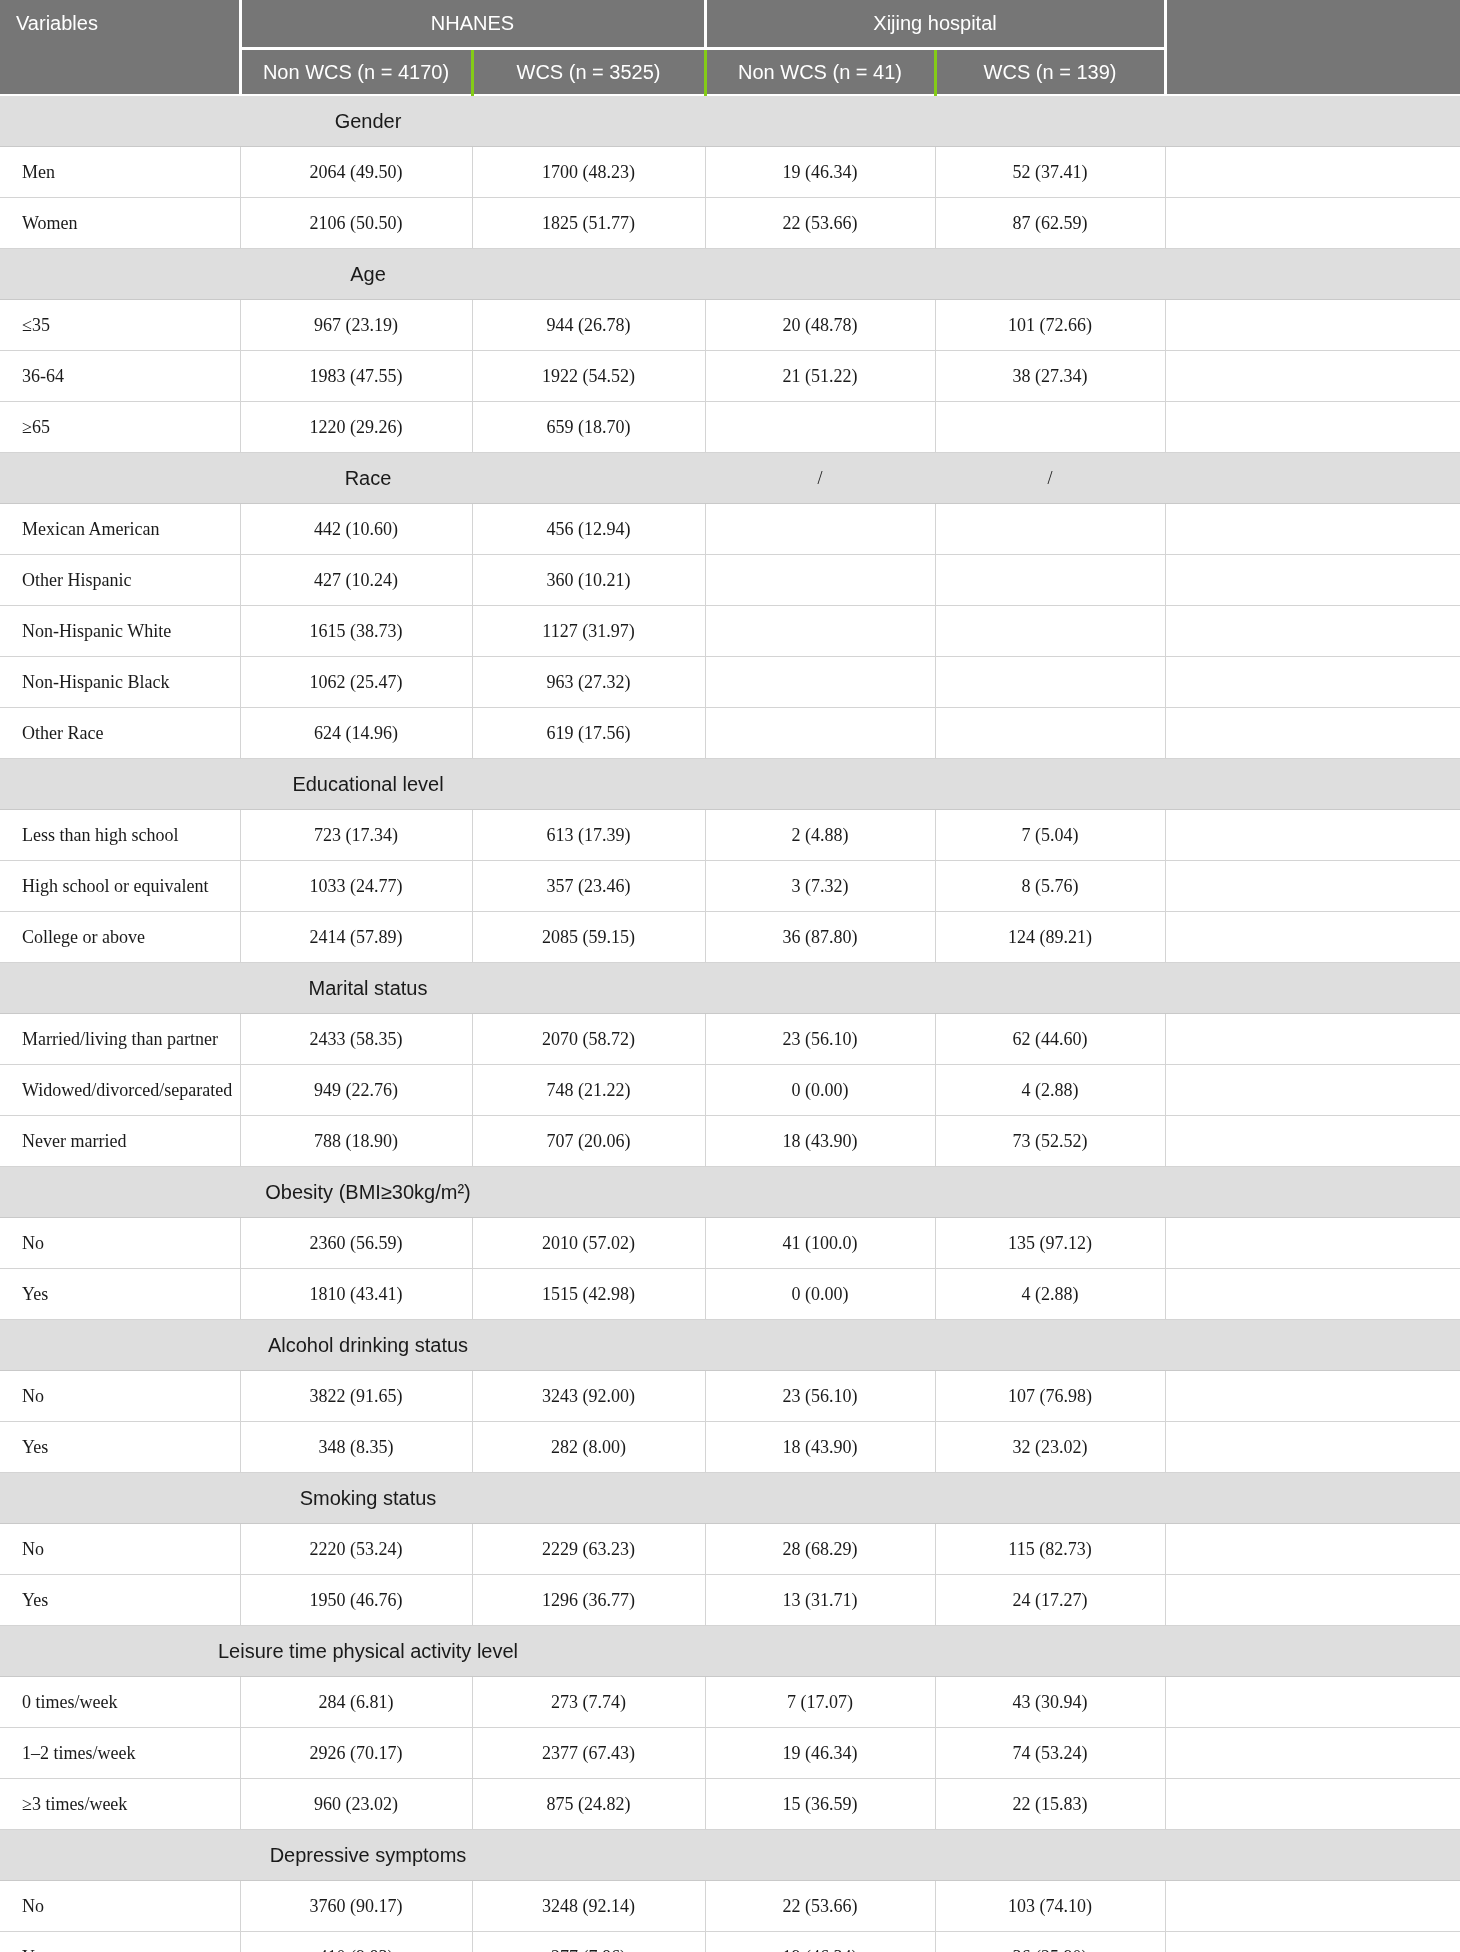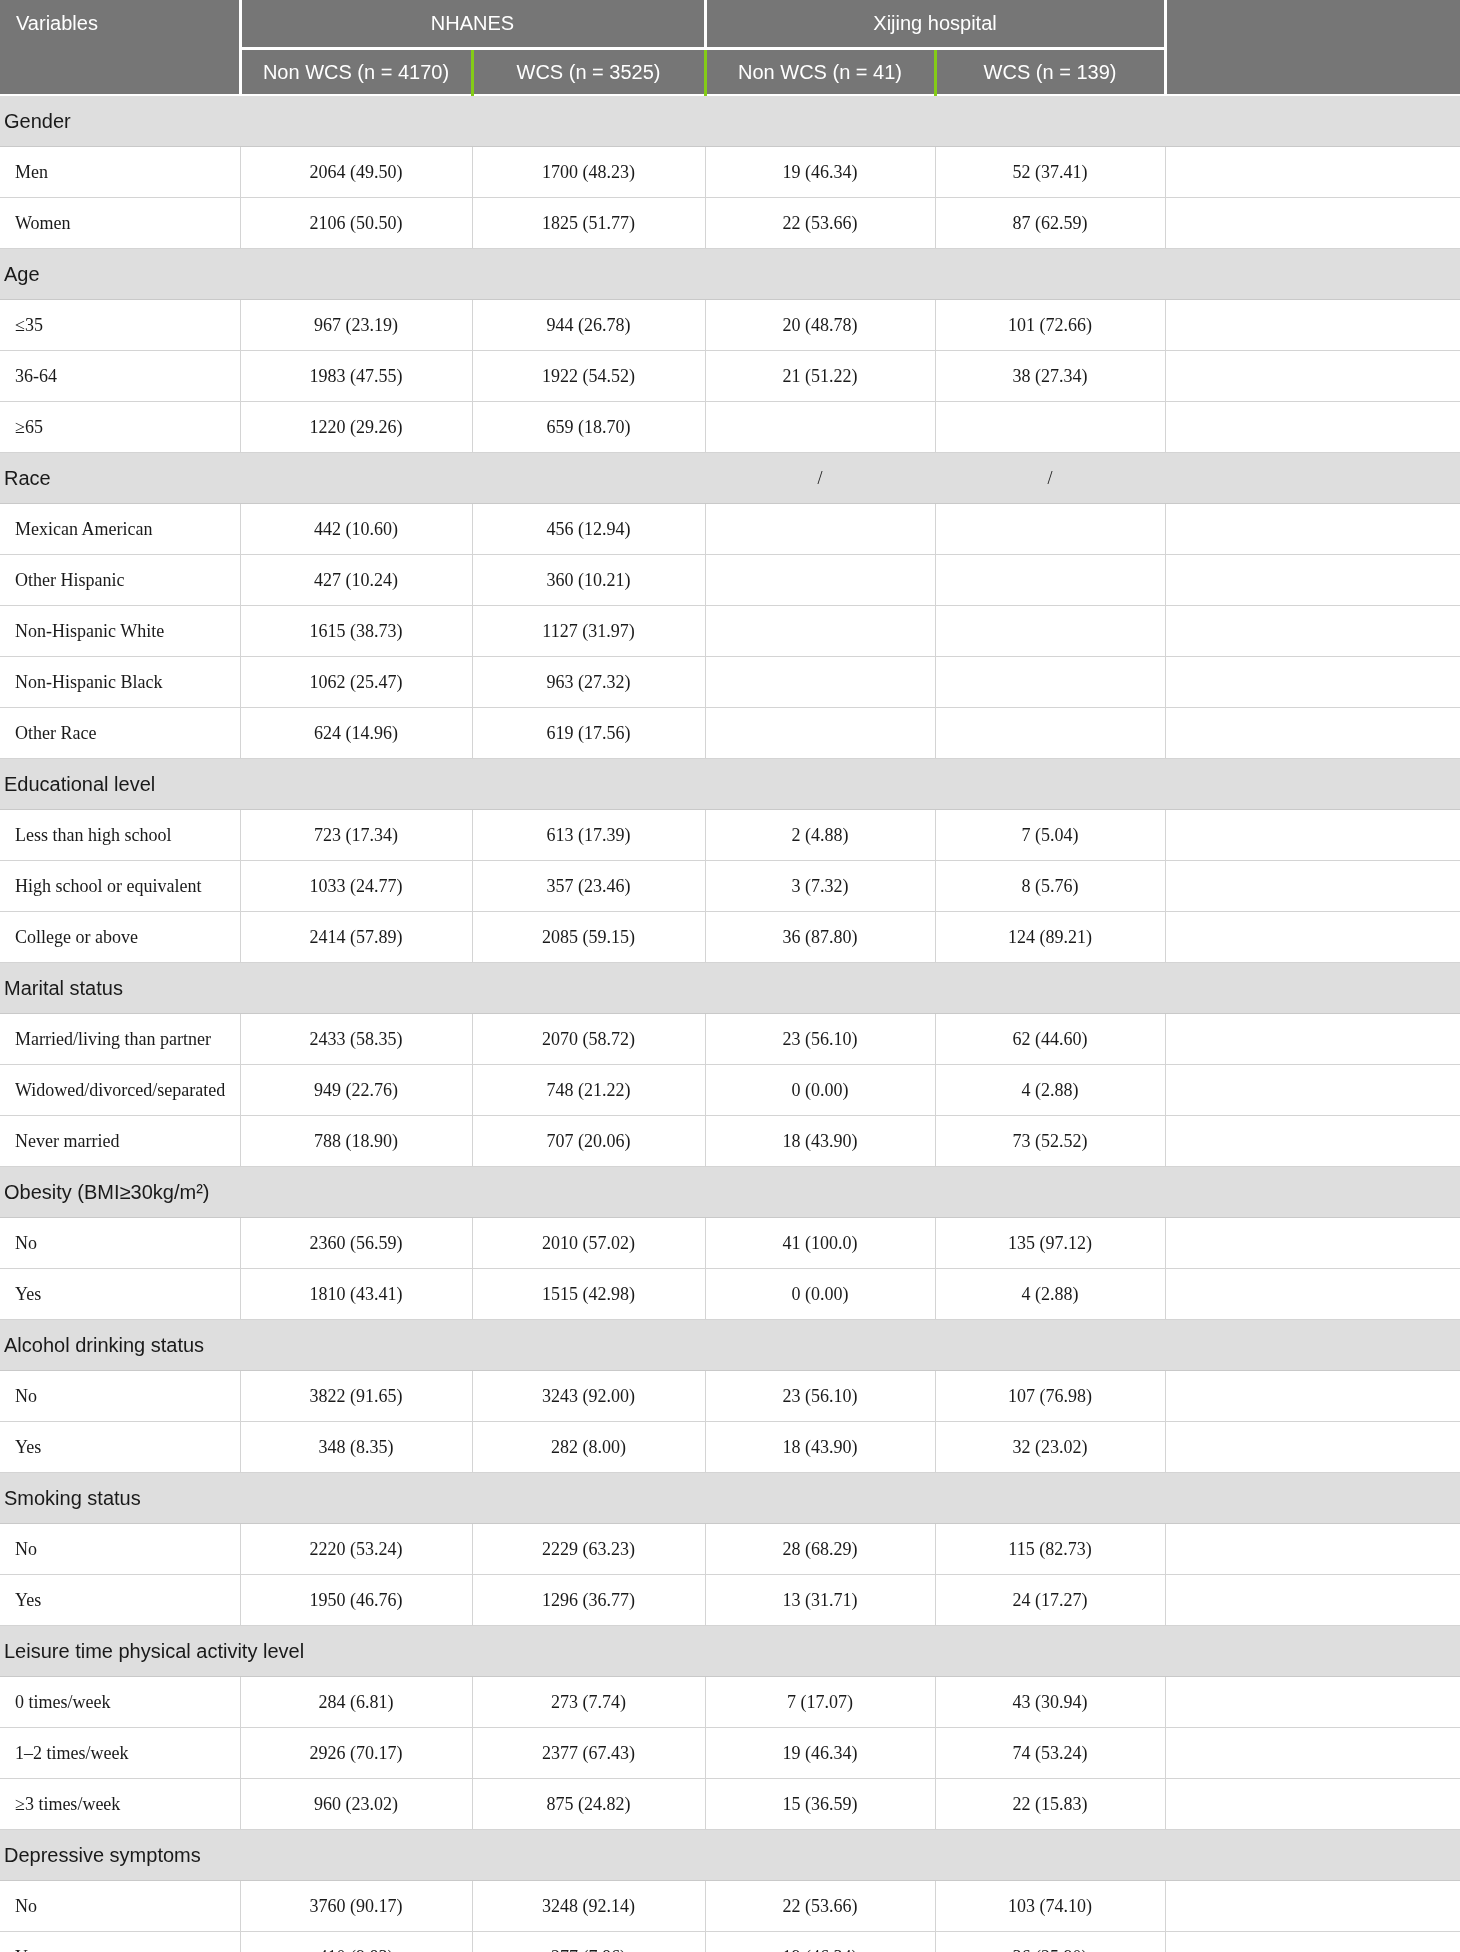--- a/index.html
+++ b/index.html
@@ -55,34 +55,34 @@
     vertical-align: middle;
   }
   tr.section-row td {
     background: #dedede;
     border-bottom: 1px solid #c9c9c9;
     border-top: 1px solid #c9c9c9;
   }
   td.section-label {
     font-family: "Liberation Sans", sans-serif;
     font-size: 20px;
-    text-align: left;
-    padding-left: 4px;
+    text-align: center;
+    padding-left: 32px;
     color: #1a1a1a;
   }
   td.section-cell {
     font-family: "Liberation Serif", serif;
     font-size: 18px;
     text-align: center;
   }
   td.row-label {
     font-family: "Liberation Serif", serif;
     font-size: 18px;
     text-align: left;
-    padding-left: 15px;
+    padding-left: 22px;
   }
   td.value-cell {
     font-family: "Liberation Serif", serif;
     font-size: 18px;
     text-align: center;
     border-left: 1px solid #d4d4d4;
   }
   td.spacer-cell {
     border-left: 1px solid #d4d4d4;
   }

